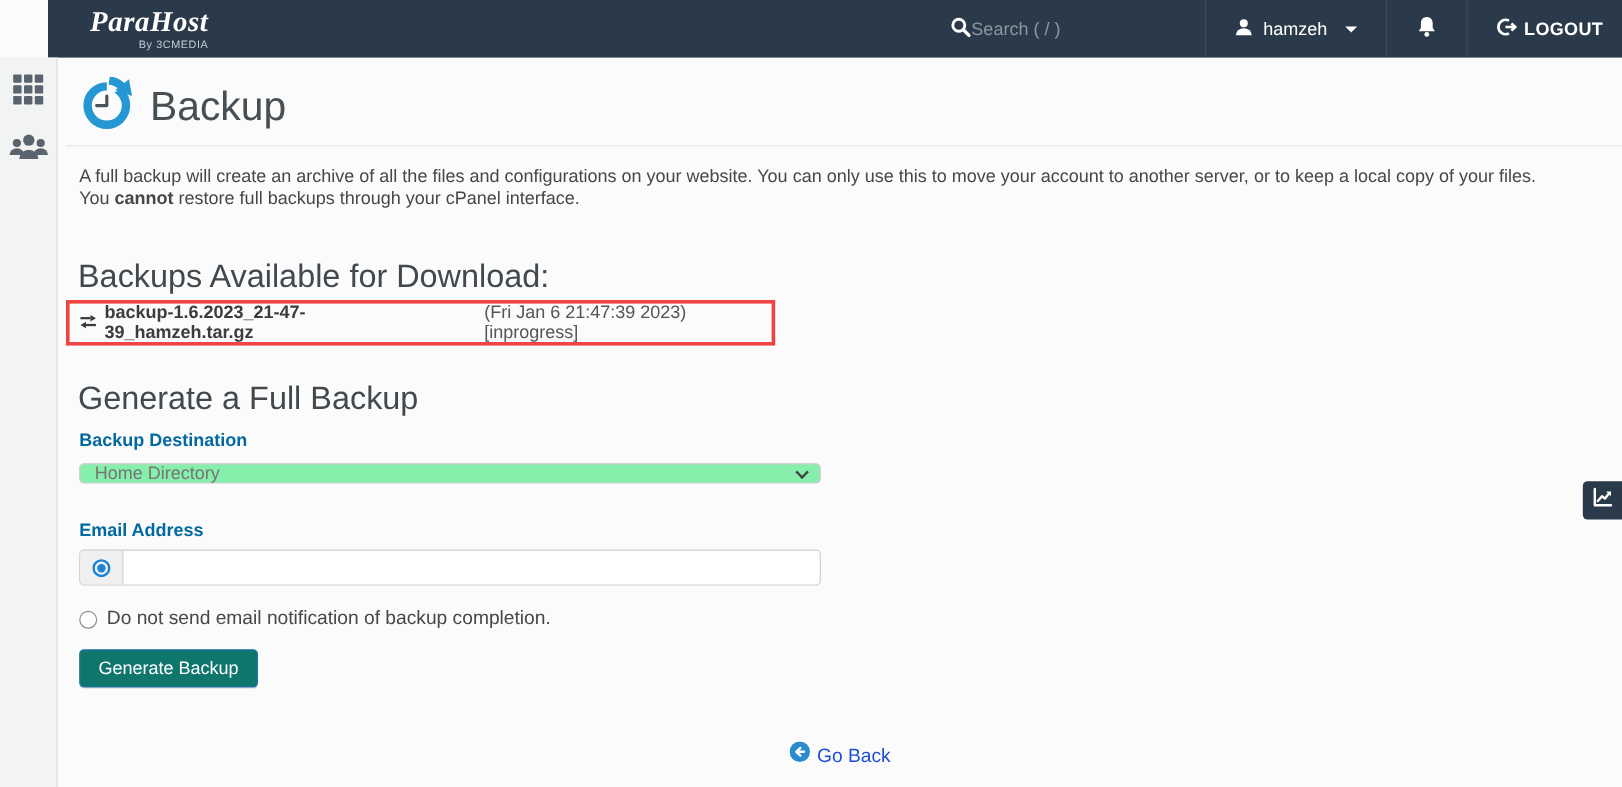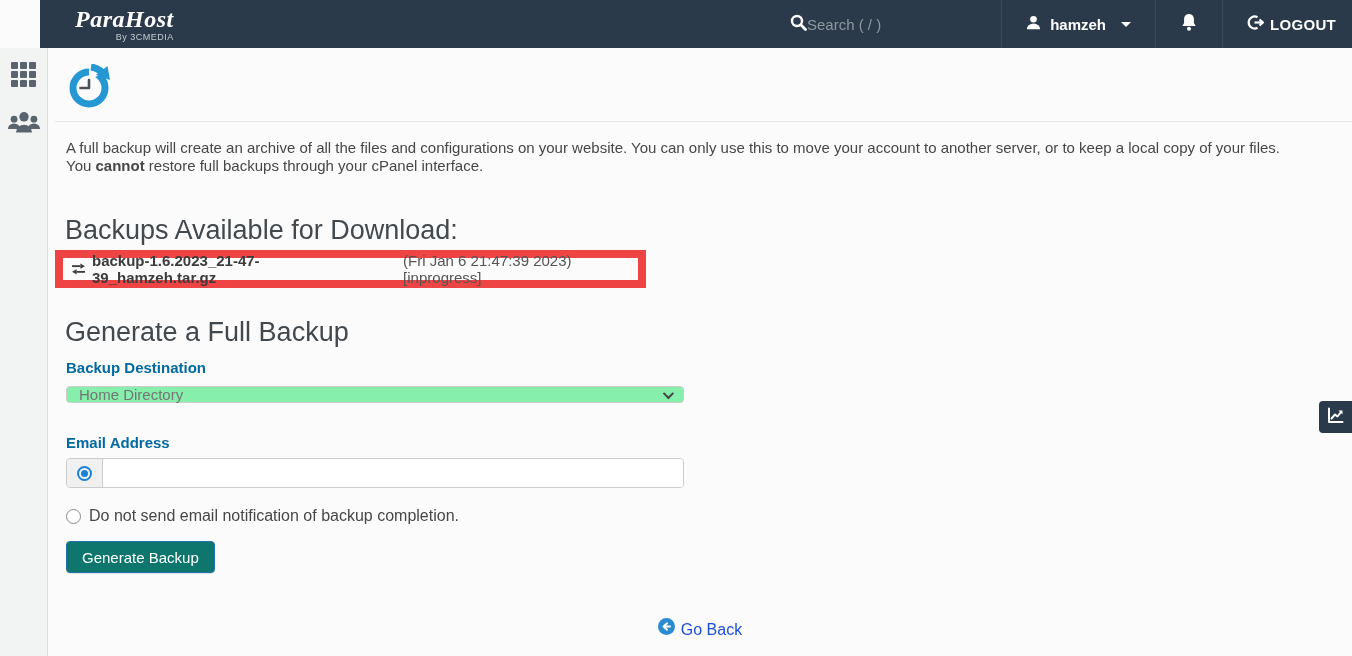--- a/index.html
+++ b/index.html
@@ -9,21 +9,21 @@
   
   .navbar { height:48px; background:#2b3a4a; display:flex; align-items:stretch; color:#fff;margin-left:40px; }
   .brand { margin-left:35px; display:flex; flex-direction:column; justify-content:center; cursor:pointer; }
   .brand-name { font-family:"Liberation Serif", serif; font-style:italic; font-weight:bold;
     font-size:24px; letter-spacing:0.5px; line-height:24px; }
   .brand-sub { font-size:9px; color:#c3ccd3; text-align:right; margin-top:1px; letter-spacing:0.5px; }
   .nav-right { margin-left:auto; display:flex; align-items:stretch; }
   .nav-item { display:flex; align-items:center; gap:9px; padding:0 24px;
     border-left:1px solid rgba(255,255,255,0.08); font-size:15px; cursor:pointer; }
   .nav-item.search { border-left:none; color:#8d979f; gap:0; padding-right:120px; }
-  .nav-item.user  { font-weight:bold; }
+  .nav-item.user  { font-weight:normal; }
   .caret-down { width:0; height:0; border-left:5px solid transparent; border-right:5px solid transparent;
     border-top:5px solid #fff; margin-left:6px; }
   .nav-item.logout { font-weight:bold; letter-spacing:0.3px; padding-right:16px; gap:6px; }
 
   
   .sidebar { position:absolute; left:0; top:48px; width:48px; height:608px;
     background:#f2f3f3; border-right:1px solid #dcdcdc; display:flex; flex-direction:column;
     align-items:center; padding-top:14px; gap:22px; }
   .grid-icon { display:grid; grid-template-columns:repeat(3,7px); grid-template-rows:repeat(3,7px);
     gap:2px; cursor:pointer; }
@@ -37,21 +37,21 @@
   .header-divider { position:absolute; left:7px; right:0; top:73px; border-top:1px solid #e7e7e7; }
 
   .description { position:absolute; left:18px; top:91px; width:1238px;
     font-size:15px; line-height:18px; color:#474747; }
 
   .h2 { position:absolute; left:17px; font-size:27px; font-weight:400; color:#42494e; }
   .h2.backups  { top:167px; }
   .h2.generate { top:269px; }
 
   .backup-row { position:absolute; left:7px; top:202px; width:591px; height:38px;
-    border:8px solid #ef4444; display:flex; align-items:center; padding-left:8px; gap:6px;
+    border:3px solid #ef4444; display:flex; align-items:center; padding-left:8px; gap:6px;
     font-size:15px; color:#474747; background:transparent; }
   .backup-row b { color:#3c3c3c; }
   .backup-meta { color:#555;margin-left:32px; }
 
   .field-label { position:absolute; left:18px; font-size:15px; font-weight:bold; color:#0369a1; }
   .label-dest  { top:311px; }
   .label-email { top:386px; }
 
   .select-box { position:absolute; left:18px; top:338px; width:618px; height:17px;
     border:1px solid #ccc; border-radius:4px; background:#86efac; display:flex; align-items:center;
@@ -164,20 +164,21 @@
   <div class="page-header">
     <span>
       <svg width="46" height="46" viewBox="0 0 46 46">
         <circle cx="23" cy="24" r="16" fill="none" stroke="#2597d3" stroke-width="7"></circle>
         <polygon points="23,0 23,16 40,8" fill="#fbfbfb"></polygon>
         <path d="M25 3 a20 20 0 0 1 14 9" fill="none" stroke="#2597d3" stroke-width="7"></path>
         <polygon points="41.5,2 44,16 30,11" fill="#2597d3"></polygon>
         <path d="M23 16 V24 H14.5" fill="none" stroke="#4a5157" stroke-width="2.6" stroke-linecap="round" stroke-linejoin="round"></path>
       </svg>
     </span>
+    <h1 class="page-title">Backup</h1>
   </div>
   <div class="header-divider"></div>
 
   <p class="description"><span>A full backup will create an archive of all the files and configurations on your website. You can only use this to move your account to another server, or to keep a local copy of your files. You</span> <b>cannot</b> <span>restore full backups through your cPanel interface.</span></p>
 
   <h2 class="h2 backups">Backups Available for Download:</h2>
 
   <div class="backup-row">
     <span>
       <svg width="15" height="12" viewBox="0 0 16 13" fill="#3c3c3c">

